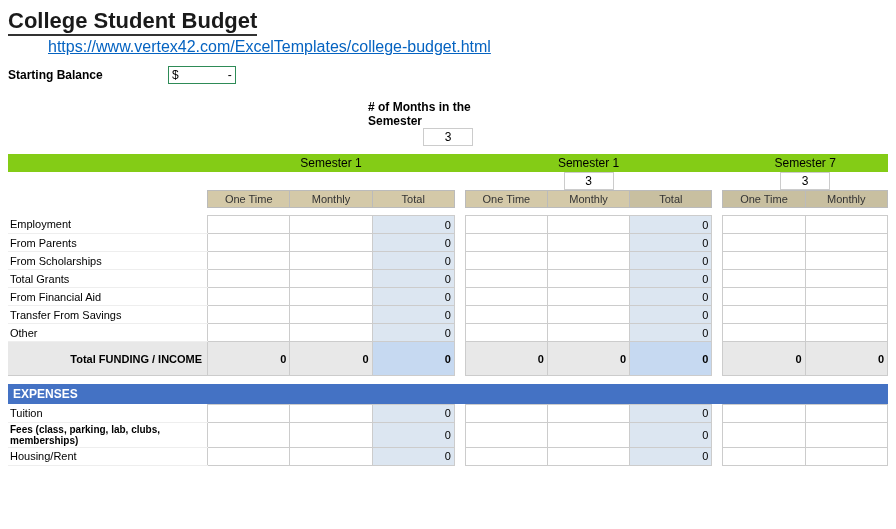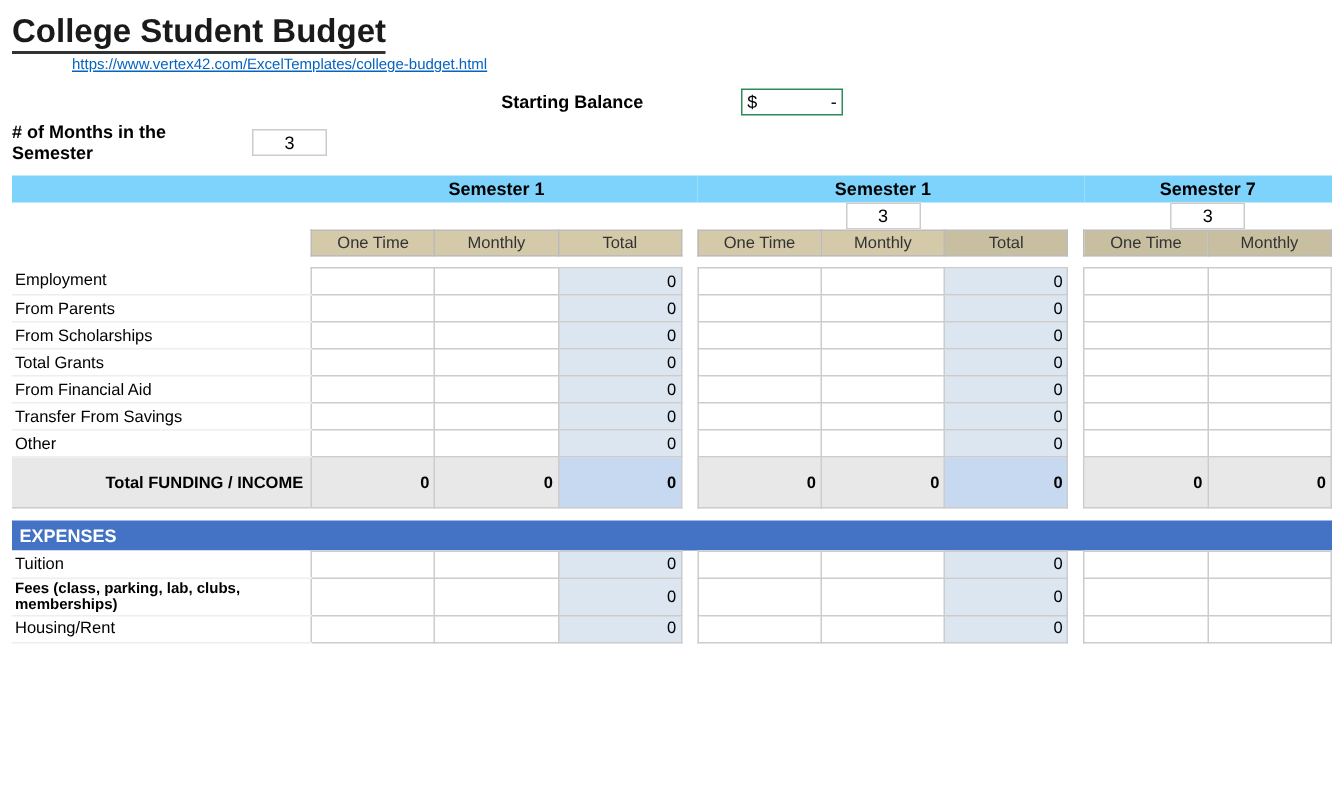--- a/index.html
+++ b/index.html
@@ -1,27 +1,27 @@
 <!DOCTYPE html>
 <html><head>
   <meta charset="utf-8">
   <style>
     * { box-sizing: border-box; margin: 0; padding: 0; }
     body { font-family: Arial, sans-serif; font-size: 12px; background: #f0f0f0; }
     .page { background: white; width: 896px; min-height: 529px; padding: 8px; }
     .title { font-size: 22px; font-weight: bold; color: #1a1a1a; border-bottom: 2px solid #333; display: inline-block; margin-bottom: 2px; }
-    .link { color: #0563c1; font-size: 10px; text-decoration: underline; display: block; margin-bottom: 10px; padding-left: 40px; }
+    .link { color: #0563c1; font-size: 16px; text-decoration: underline; display: block; margin-bottom: 10px; padding-left: 40px; }
     .input-dollar { display: flex; align-items: center; border: 1px solid #2e8b57; padding: 1px 3px; }
     .input-dollar span { font-size: 12px; margin-right: 3px; }
     .input-dollar input { border: none; outline: none; width: 50px; font-size: 12px; text-align: right; }
     .months-input { border: 1px solid #ccc; padding: 1px 3px; width: 50px; text-align: center; font-size: 12px; }
     table { border-collapse: collapse; width: 100%; font-size: 11px; }
     
     
-    .sem-header th { background: #7dd3fc; font-weight: bold; font-size: 12px; padding: 2px 4px; border: none; }
+    .sem-header th { background: #84cc16; font-weight: normal; font-size: 12px; padding: 2px 4px; border: none; }
     .sem-header th.s1 { color: #000; }
     .col-header th { background: #d4c9a8; font-weight: normal; font-size: 11px; padding: 2px 4px; border: 1px solid #bbb; text-align: center; color: #333; }
     .col-header th.spacer { background: white; border: none; }
     .col-header th.sem3area { background: #c8bfa0; }
 
     
     .section-header td { background: #2e5e1e; color: white; font-weight: bold; font-size: 12px; padding: 3px 5px; }
     .expenses-header td { background: #4472c4; color: white; font-weight: bold; font-size: 12px; padding: 3px 5px; }
 
     
@@ -31,42 +31,42 @@
     tr.data-row td.input-cell { background: white; }
 
     
     tr.total-row td { background: #e8e8e8; border: 1px solid #ccc; padding: 1px 3px; height: 34px; font-weight: bold; font-size: 11px; }
     tr.total-row td.label-cell-total { background: #e8e8e8; text-align: right; padding-right: 5px; border: none; border-bottom: 1px solid #ccc; }
 
     .spacing-row td { height: 8px; border: none; background: white; }
 
     
     .col-row-label { width: 165px; }
-    .header-section { display: flex; align-items: center; margin-bottom: 4px; justify-content: center; }
+    .header-section { display: flex; align-items: center; margin-bottom: 16px; }
     .months-section { display: flex; align-items: center; }
     .sem-month-input { width: 50px; border: 1px solid #ccc; text-align: center; font-size: 12px; padding: 1px; } 
   </style>
 </head>
 <body>
 
 <div class="page">
   <div class="title">College Student Budget</div>
   <a class="link">https://www.vertex42.com/ExcelTemplates/college-budget.html</a>
 
   
   <div class="header-section">
     <span style="font-weight:bold;font-size:12px;width:160px;display:inline-block;">Starting Balance</span>
     <div class="input-dollar">
       <span>$</span>
       <input type="text" style="width: 50px; border: none; outline: none; text-align: right; font-size: 12px;" value="-">
     </div>
   </div>
 
   
-  <div class="months-section" style="margin-bottom:8px;">
+  <div class="months-section" style="margin-bottom:8px;flex-direction:column;">
     <span style="font-weight:bold;font-size:12px;width:160px;display:inline-block;"># of Months in the Semester</span>
     <input type="text" class="months-input" value="3" style="">
   </div>
 
   
   <table>
     <colgroup>
       <col style="width:165px">
       <col style="width:68px">
       <col style="width:68px">

